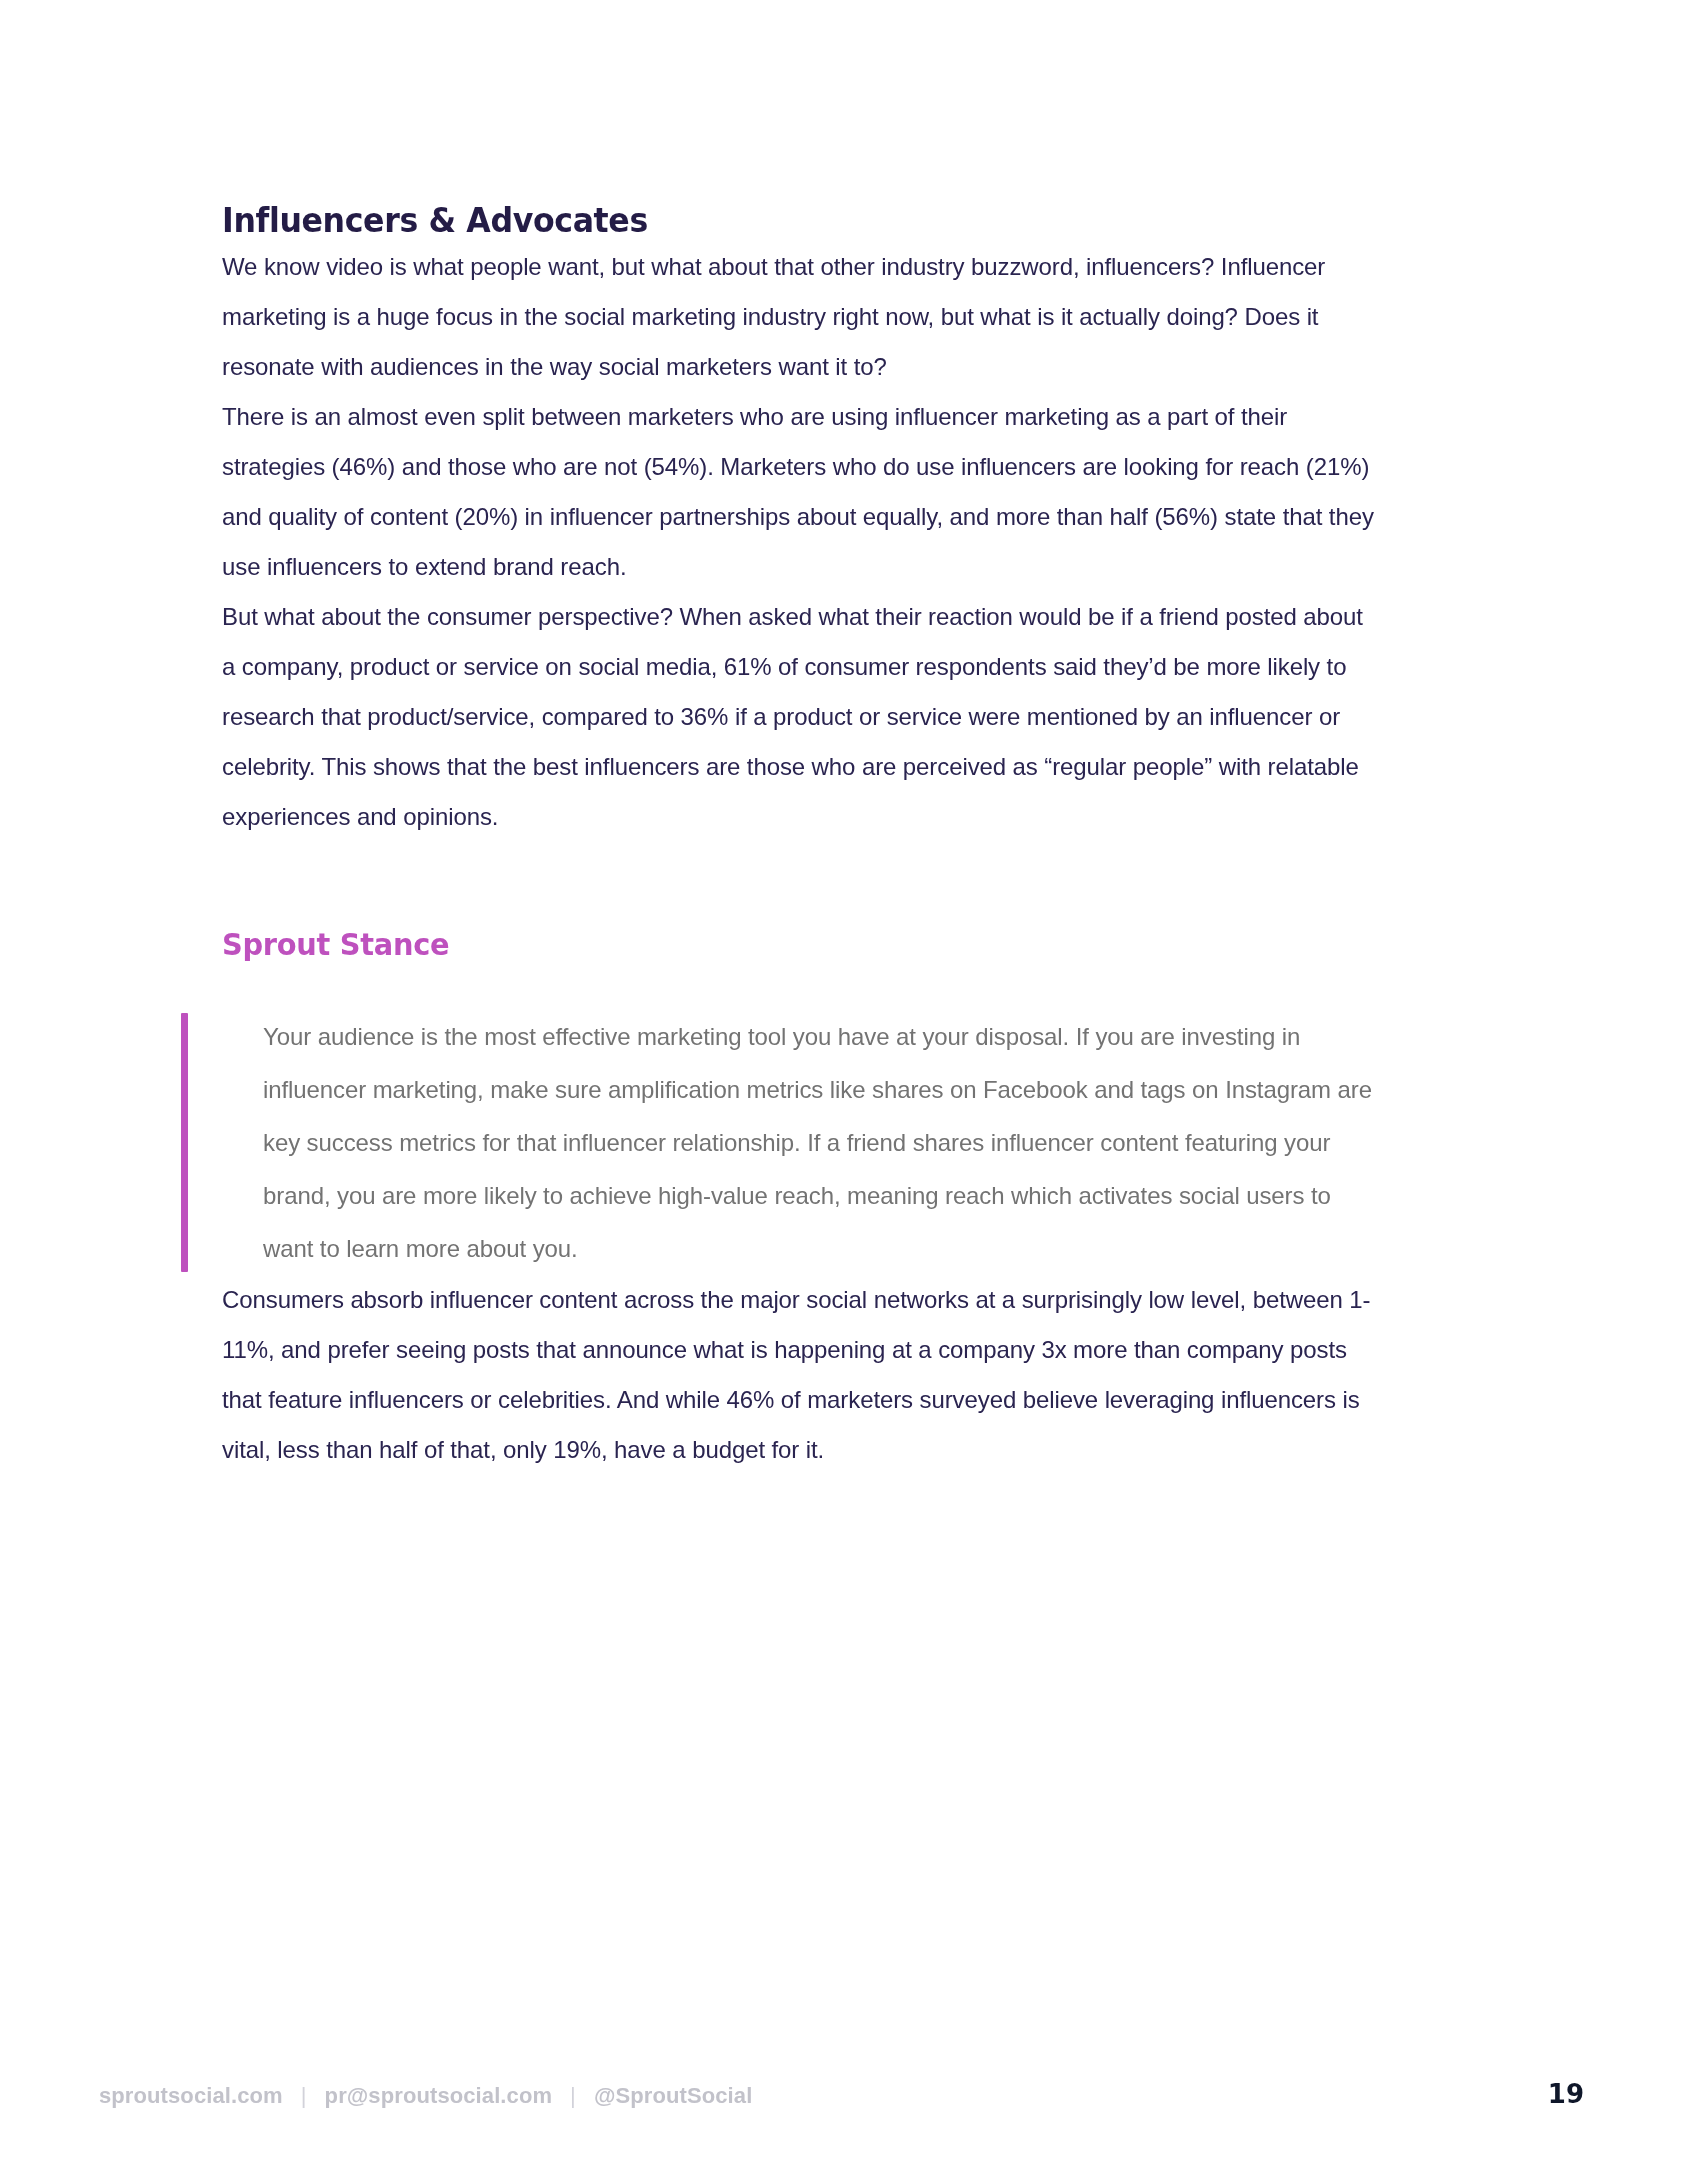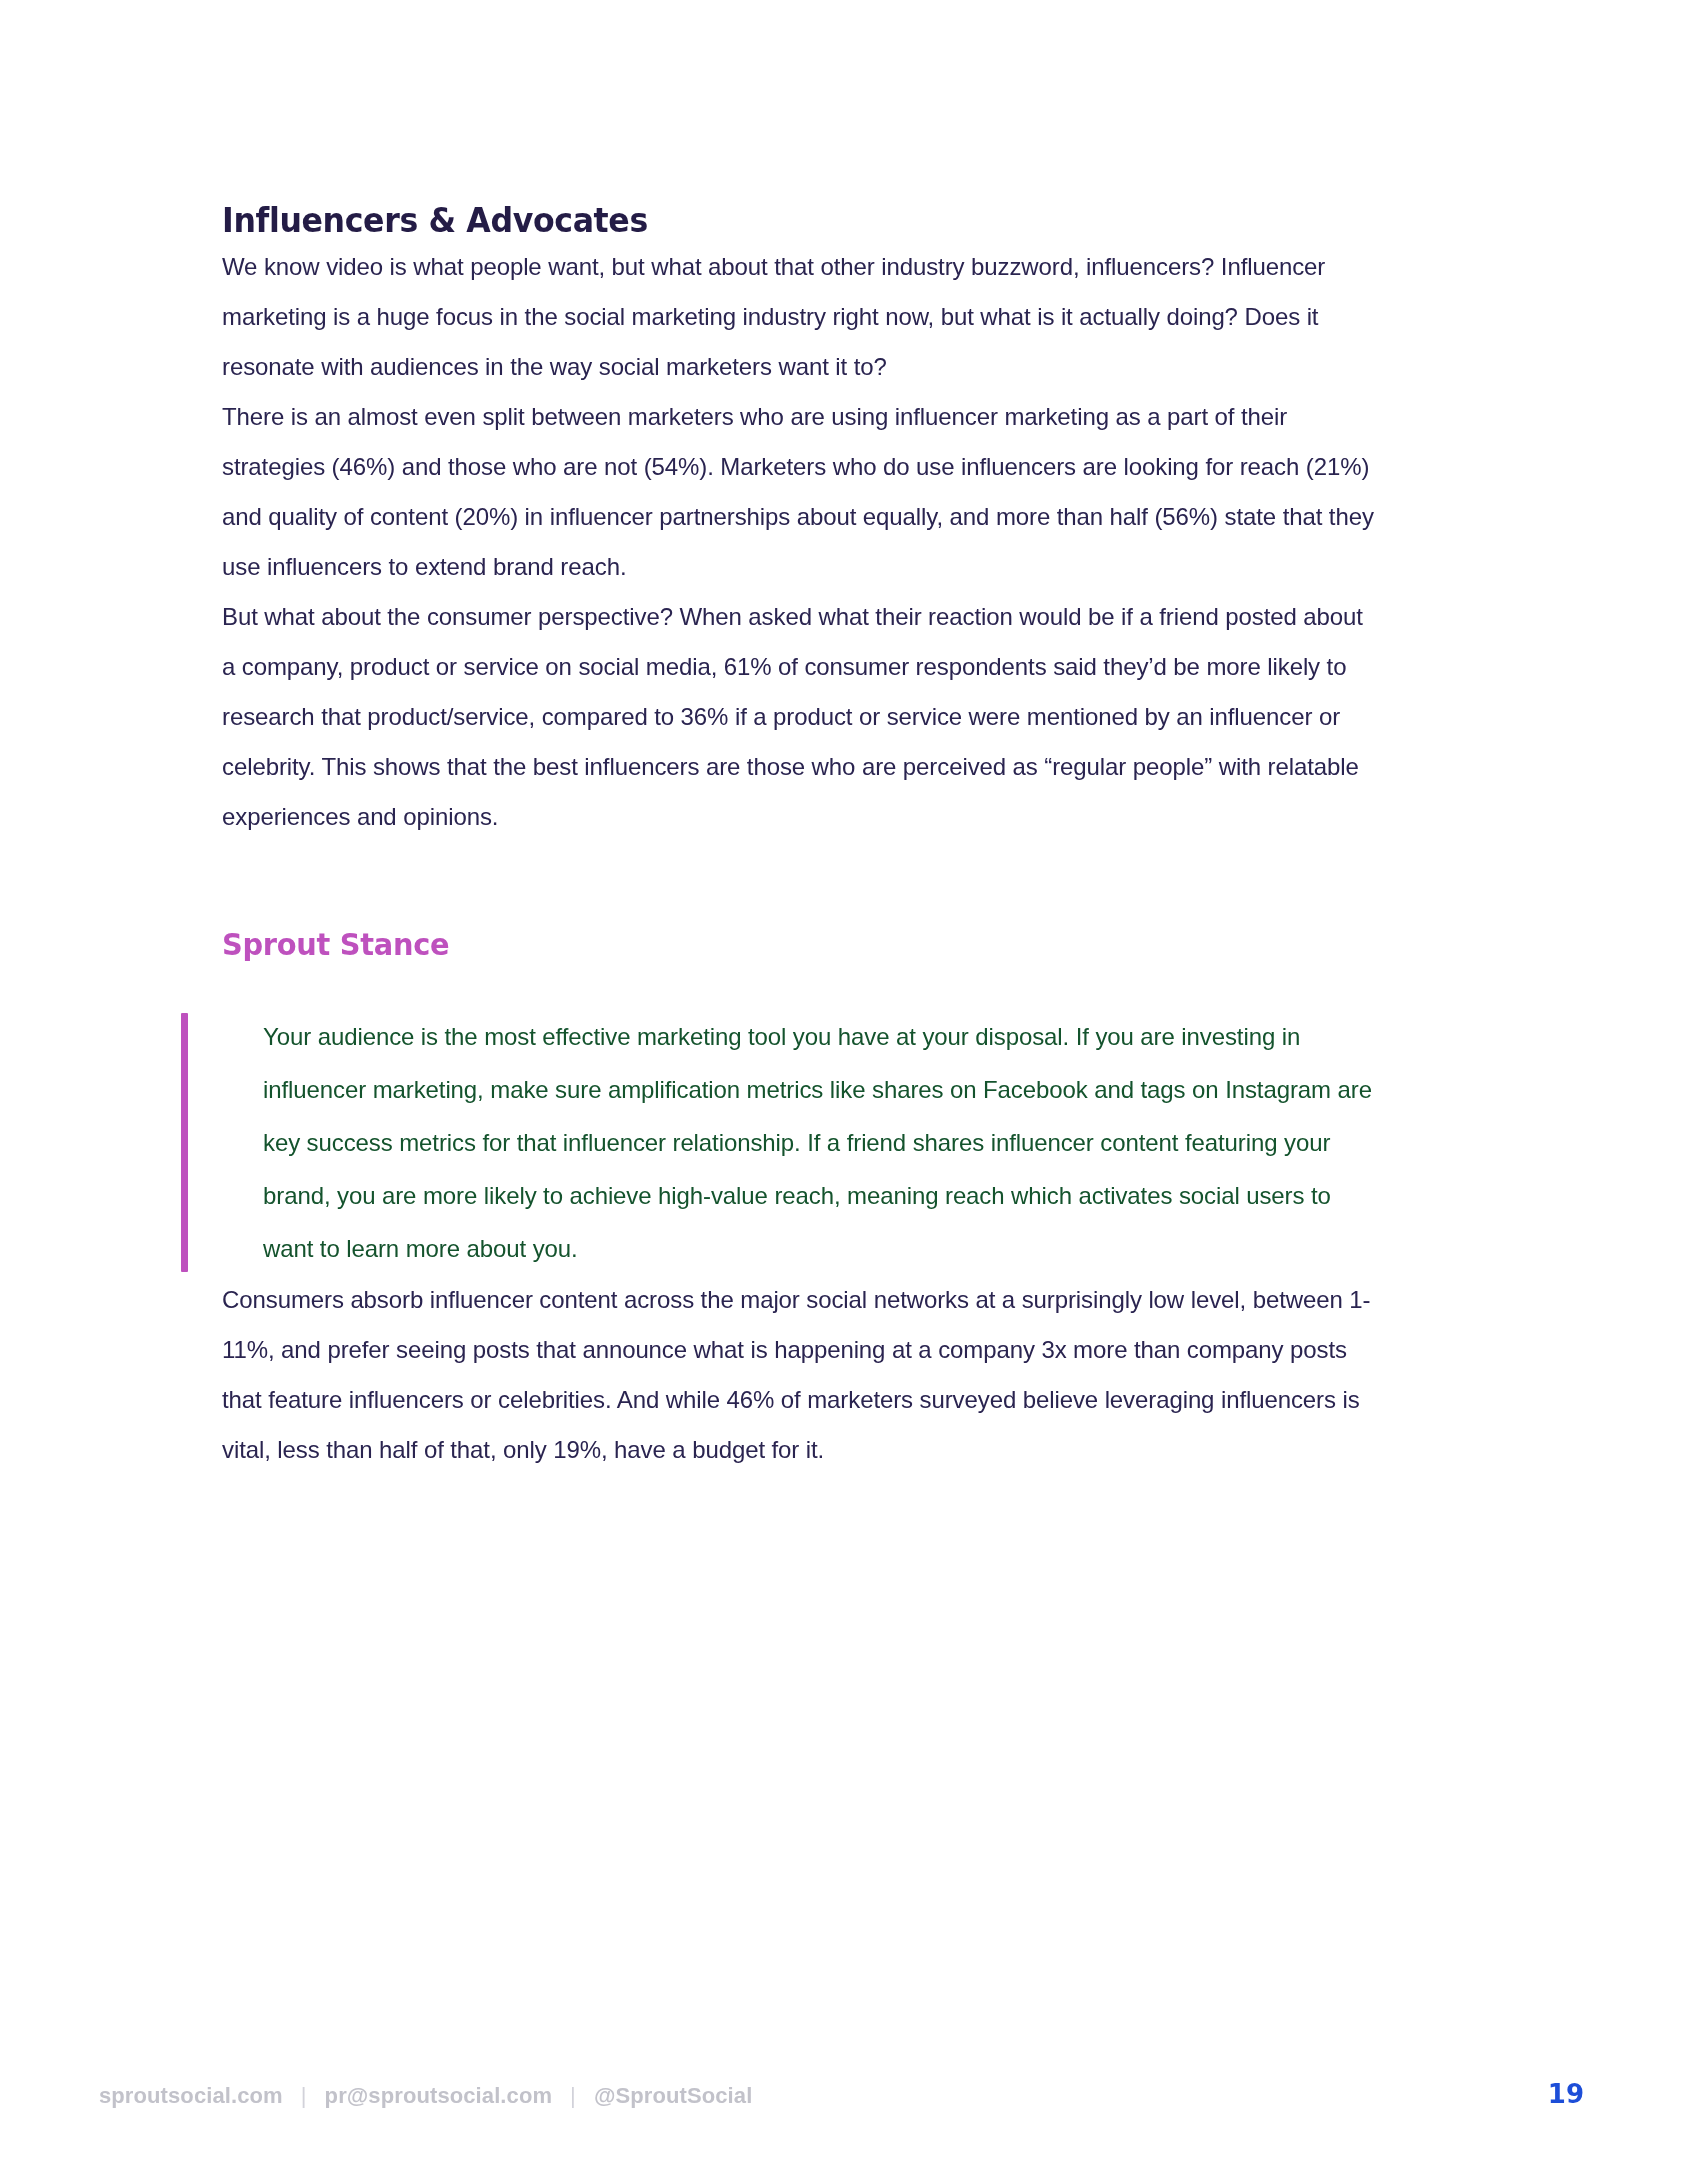--- a/index.html
+++ b/index.html
@@ -71,21 +71,21 @@
     top: 3px;
     bottom: 3px;
     width: 7px;
     background: #BE51BE;
     border-radius: 1px;
   }
   .quote-text {
     font-family: "Liberation Sans", sans-serif;
     font-size: 24px;
     line-height: 53px;
-    color: #14532d;
+    color: #737373;
     margin: 0;
     letter-spacing: -0.1px;
   }
   .tight-line {
     display: block;
     line-height: 40px;
   }
 
   .footer {
     position: absolute;
@@ -107,21 +107,21 @@
   }
   .footer-sep {
     color: #D2D2DA;
     font-weight: normal;
     padding: 0 18px;
   }
   .page-number {
     font-family: "DejaVu Sans", sans-serif;
     font-size: 26px;
     font-weight: bold;
-    color: #1d4ed8;
+    color: #0f172a;
   }
 </style>
 </head>
 <body>
 
 <div class="page">
 
   <div class="content">
 
     <h1 class="section-heading">Influencers &amp; Advocates</h1>

